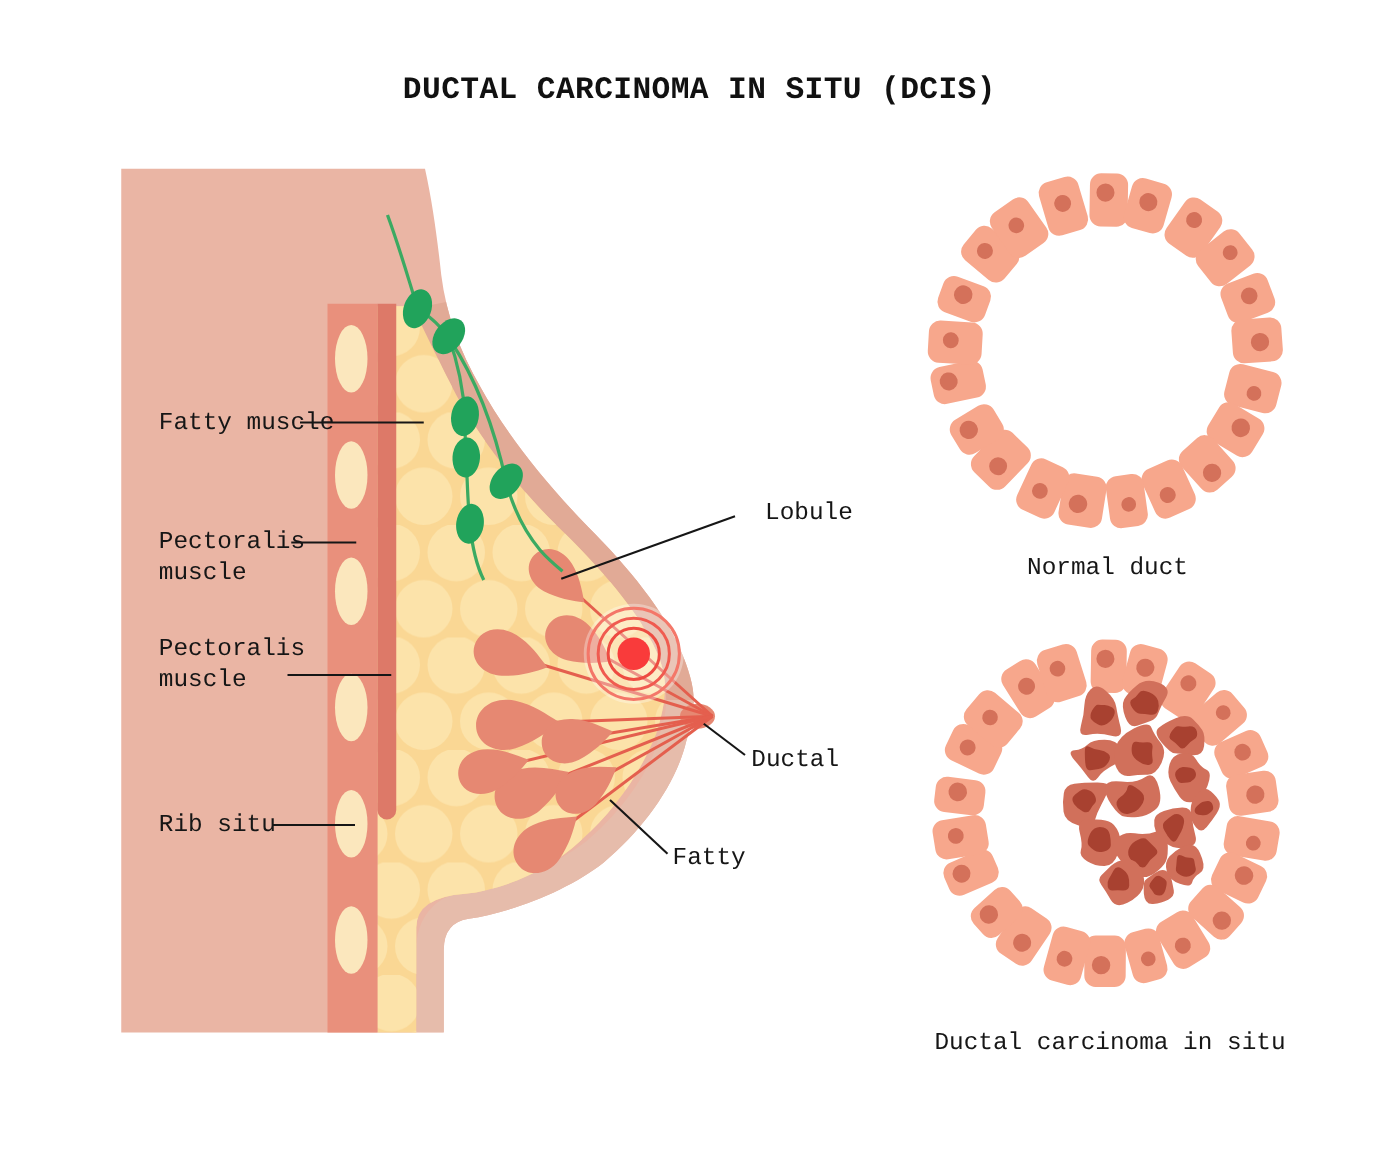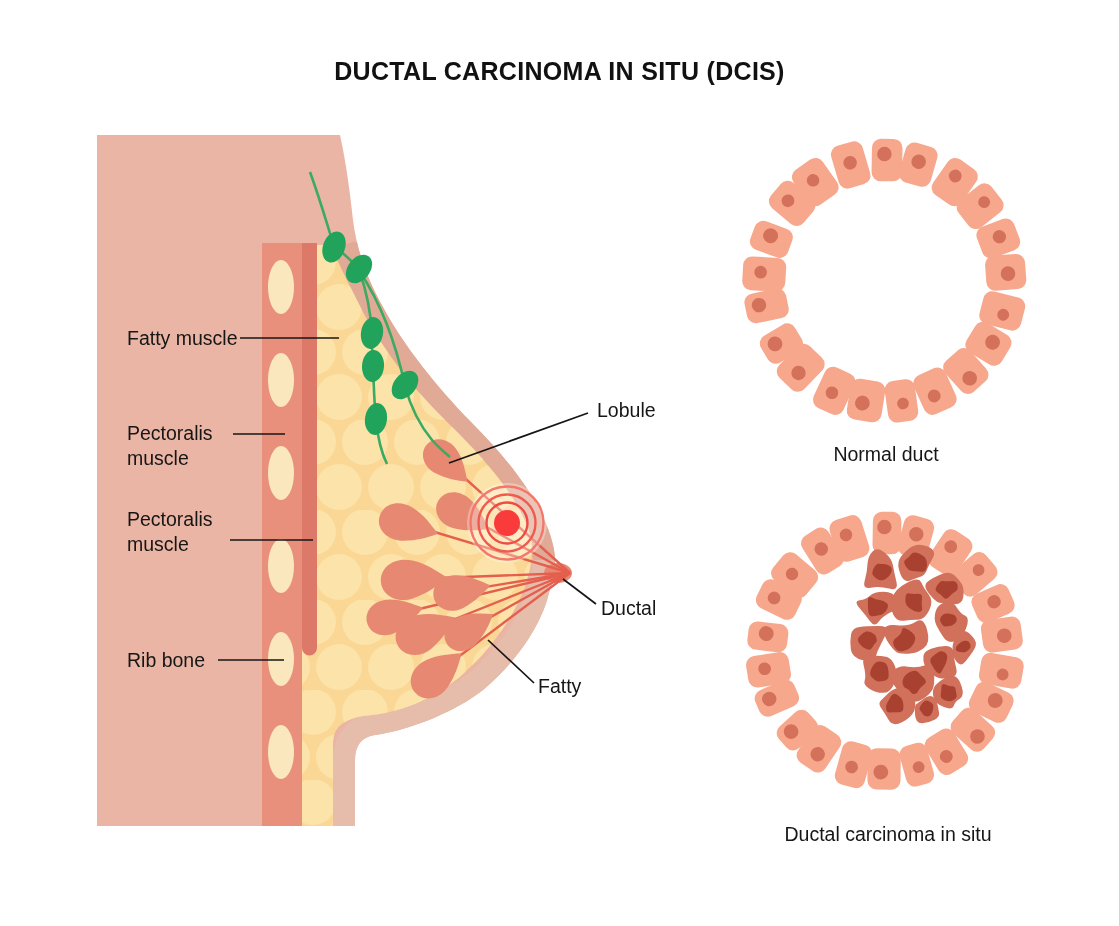--- a/index.html
+++ b/index.html
@@ -1,18 +1,18 @@
 <!DOCTYPE html>
 <html style="--background: #FFFFFF; --skin: #EAB5A4; --skin-shade-upper: #E1AA96; --skin-shade-lower: #E6BCAB; --fat-base: #FAD794; --fat-circle: #FCE3AA; --intercostal-muscle: #E9907C; --pectoralis-muscle: #DD7968; --rib-bone: #FBE7BD; --lobule: #E68872; --duct-line: #E45F4E; --lymph-node: #21A35B; --lymph-line: #3BAA62; --marker-dot: #F93B3B; --marker-ring: #EF5248; --cell-fill: #F7A78C; --cell-nucleus: #D4715A; --tumor-cell: #D1705B; --tumor-nucleus: #A84130; --label-text: #161616;"><head>
 <meta charset="utf-8">
 <style>
   html,body{margin:0;padding:0;background:#fff;}
   #stage{
     position:relative;width:1094px;height:926px;background:var(--background,#fff);
-    font-family:Liberation Sans, sans-serif;overflow:hidden;
+    font-family:Liberation Mono, monospace;overflow:hidden;
   }
   #artwork{position:absolute;left:0;top:0;}
   .lbl{
     position:absolute;color:var(--label-text,#161616);font-size:19.5px;line-height:25px;
     white-space:pre-line;
   }
   #diagram-title{
     position:absolute;left:0;top:57px;width:1119px;text-align:center;
     font-size:25px;font-weight:700;color:#111;letter-spacing:.3px;
   }
@@ -376,20 +376,20 @@
       </g>
   </svg>
 
   <div id="diagram-title">DUCTAL CARCINOMA IN SITU (DCIS)</div>
 
   <div class="lbl" style="left:127px;top:326px">Fatty muscle</div>
   <div class="lbl" style="left:127px;top:421px">Pectoralis
 muscle</div>
   <div class="lbl" style="left:127px;top:507px">Pectoralis
 muscle</div>
-  <div class="lbl" style="left:127px;top:648px">Rib bone</div>
-  <div class="lbl" style="left:597px;top:398px">Lobule</div>
+  <div class="lbl" style="left:127px;top:648px">Rib situ</div>
+  <div class="lbl" style="left:612px;top:398px">Lobule</div>
   <div class="lbl" style="left:601px;top:596px">Ductal</div>
   <div class="lbl" style="left:538px;top:674px">Fatty</div>
 
   <div class="caption" style="left:786px;top:443px;width:200px">Normal duct</div>
   <div class="caption" style="left:738px;top:823px;width:300px">Ductal carcinoma in situ</div>
 </div>
 
 </body></html>

